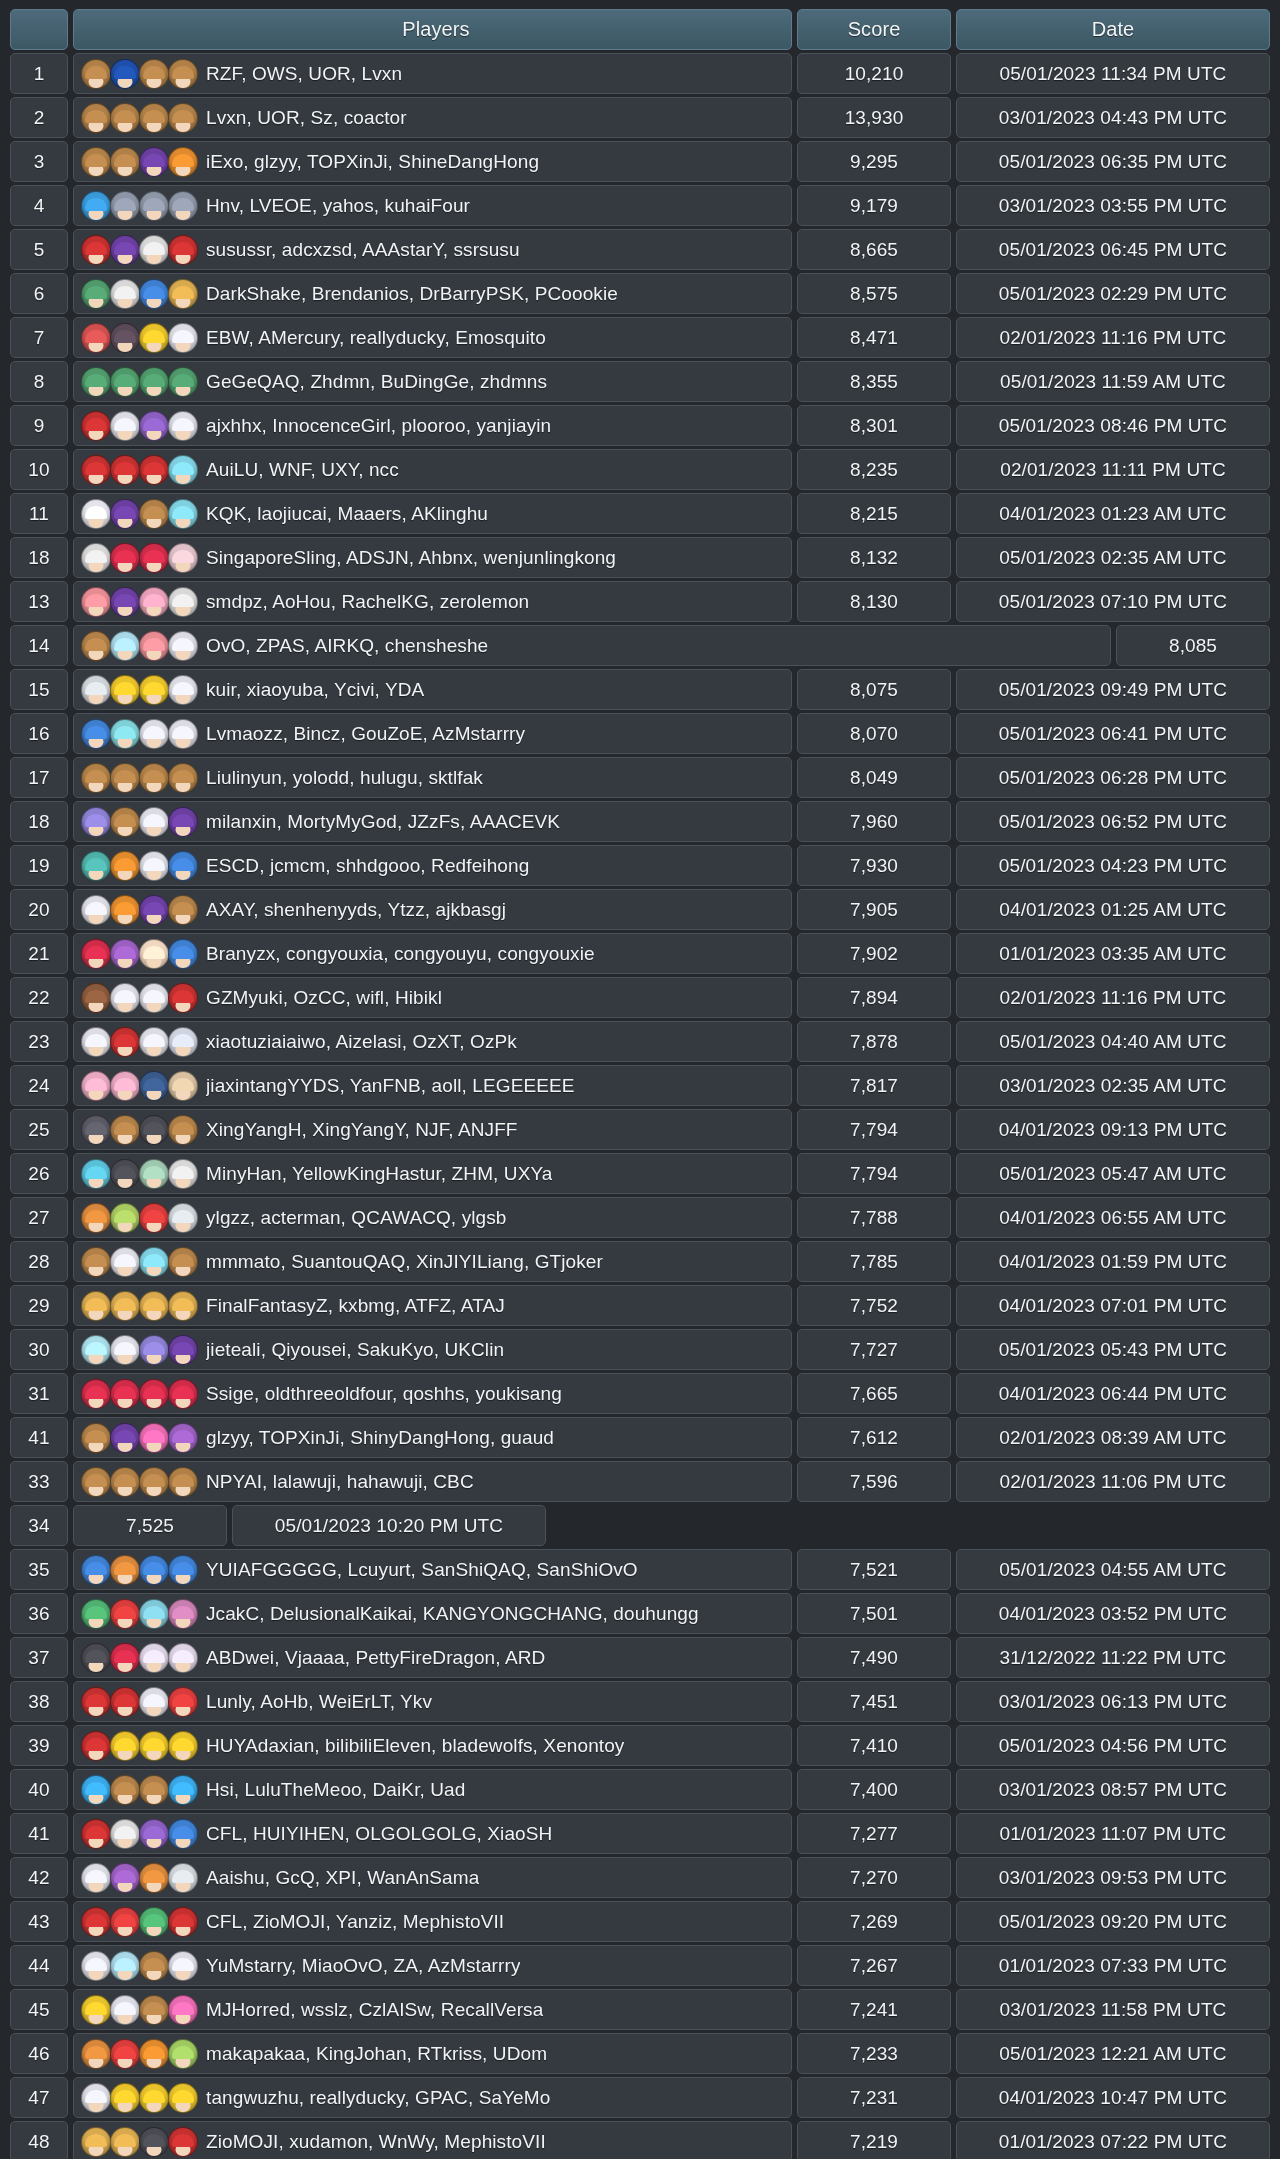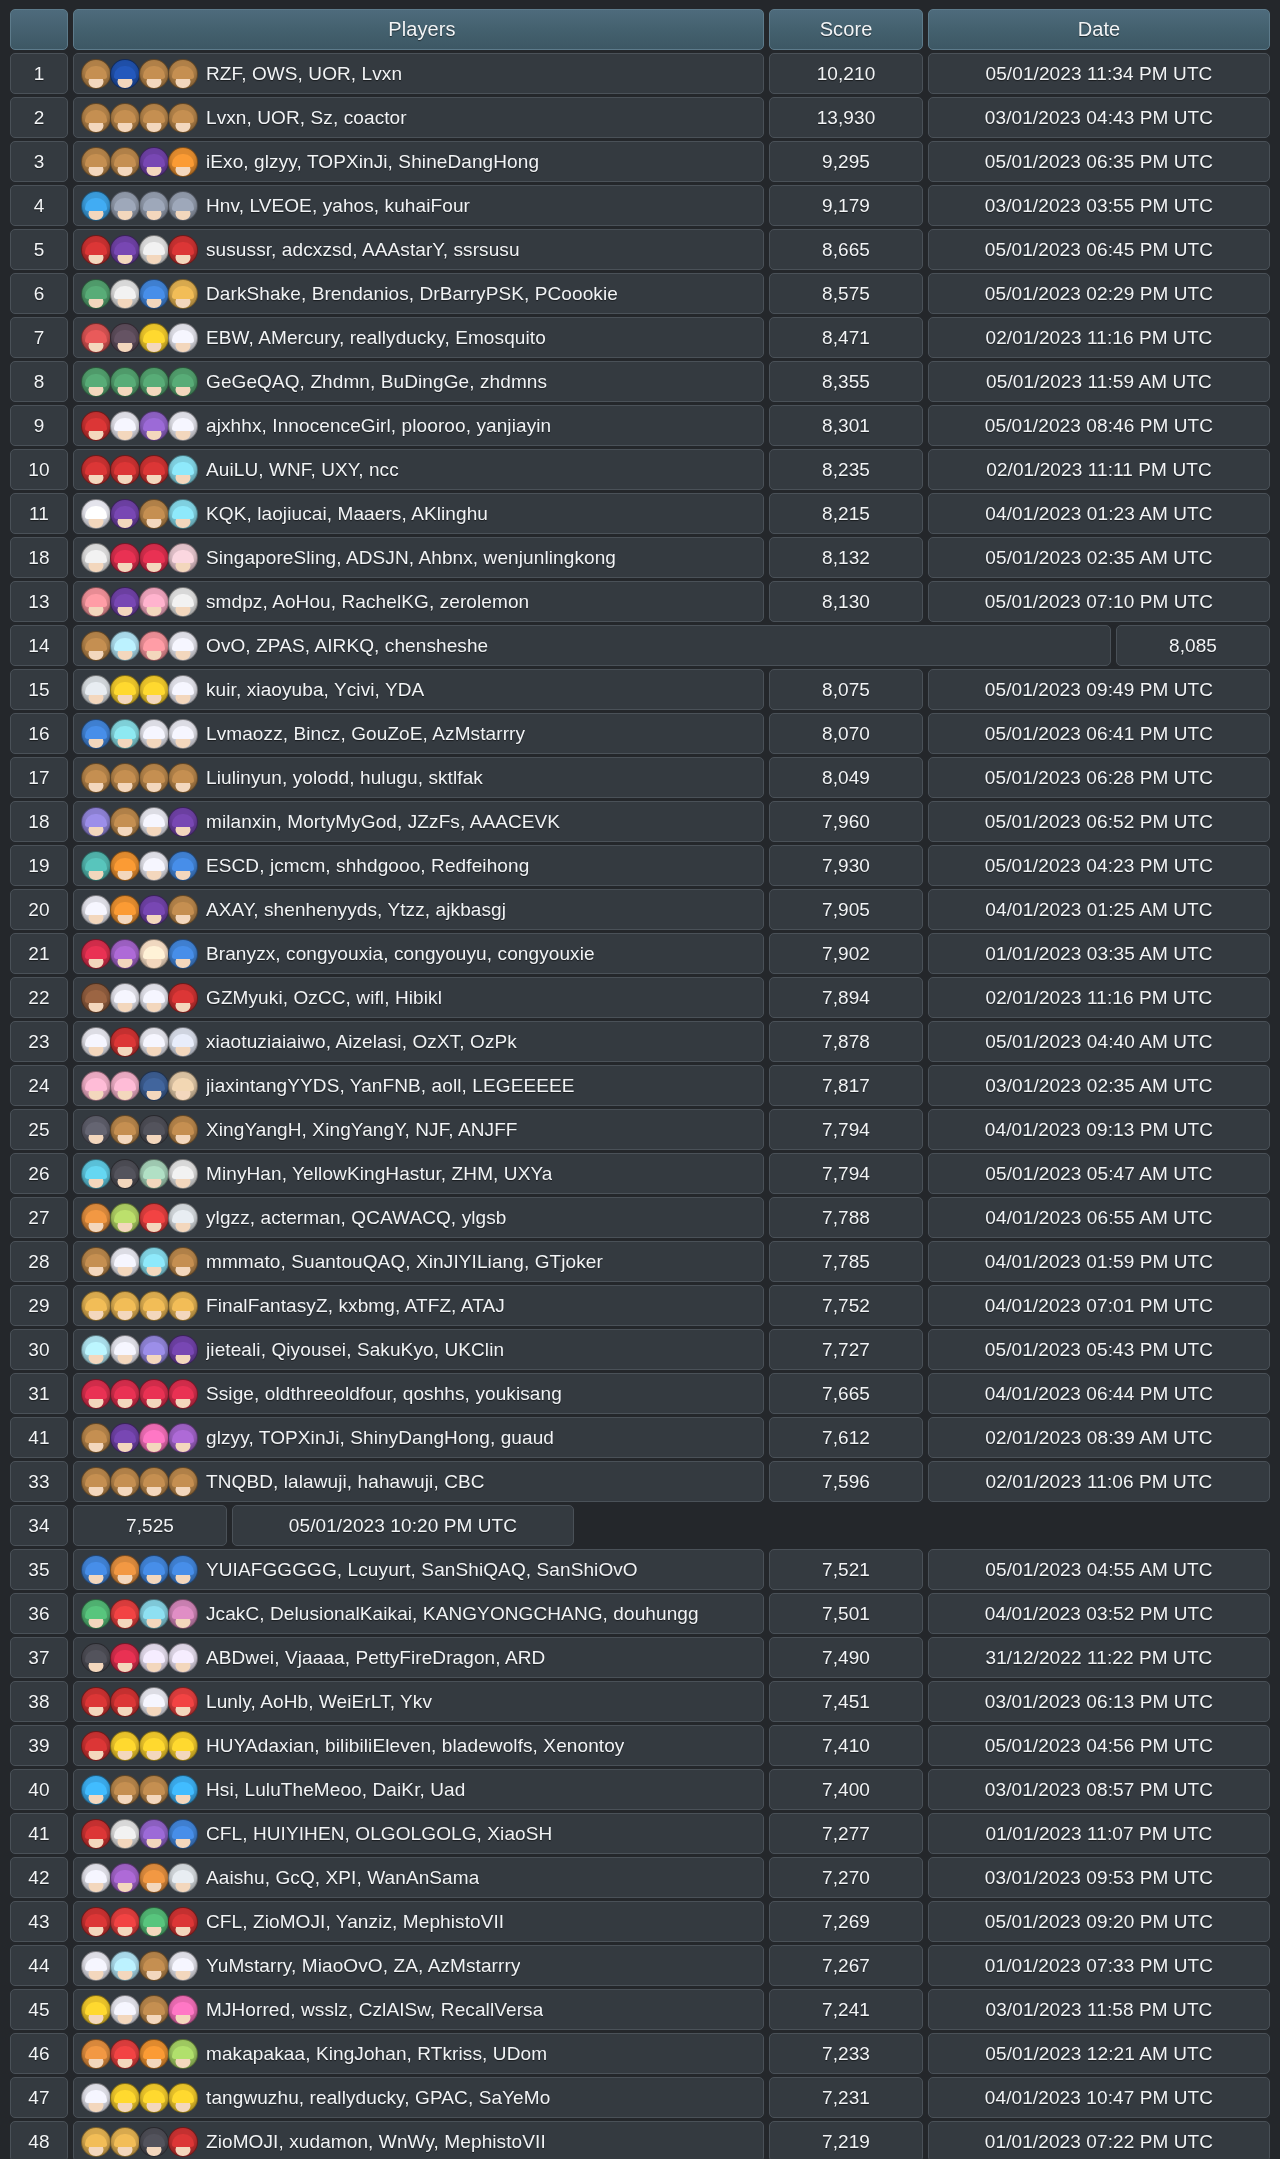--- a/index.html
+++ b/index.html
@@ -38,21 +38,21 @@
   .header .cell {
     background: linear-gradient(to bottom, #4e6b7c 0%, #44616f 48%, #3d5764 100%);
     border: 1px solid #5d7b8b;
     justify-content: center;
     font-size: 20px;
     height: 41px;
   }
   .c-rank   { width: 58px;  justify-content: center; font-size: 19px; }
   .c-players{ flex: 1 1 auto; padding-left: 7px; }
   .c-score  { width: 154px; justify-content: center; }
-  .c-date   { width: 342px; justify-content: center; }
+  .c-date   { width: 314px; justify-content: center; }
   .header .c-rank { background: linear-gradient(to bottom,#4e6b7c,#3d5764); }
 
   .avatars {
     display: flex;
     align-items: center;
     flex: 0 0 auto;
     margin-right: 9px;
   }
   .av {
     width: 30px; height: 30px;
@@ -551,21 +551,21 @@
       </div>
       <div class="row">
         <div class="cell c-rank">33</div>
         <div class="cell c-players">
           <div class="avatars">
             <span class="av" style="background: rgb(176, 128, 72);"></span>
             <span class="av" style="background: rgb(176, 128, 72);"></span>
             <span class="av" style="background: rgb(176, 128, 72);"></span>
             <span class="av" style="background: rgb(176, 128, 72);"></span>
           </div>
-          <span class="pname">TNQBD, lalawuji, hahawuji, CBC</span>
+          <span class="pname">NPYAI, lalawuji, hahawuji, CBC</span>
         </div>
         <div class="cell c-score">7,596</div>
         <div class="cell c-date">02/01/2023 11:06 PM UTC</div>
       </div>
       <div class="row">
         <div class="cell c-rank">34</div>
         <div class="cell c-score">7,525</div>
         <div class="cell c-date">05/01/2023 10:20 PM UTC</div>
       </div>
       <div class="row">

